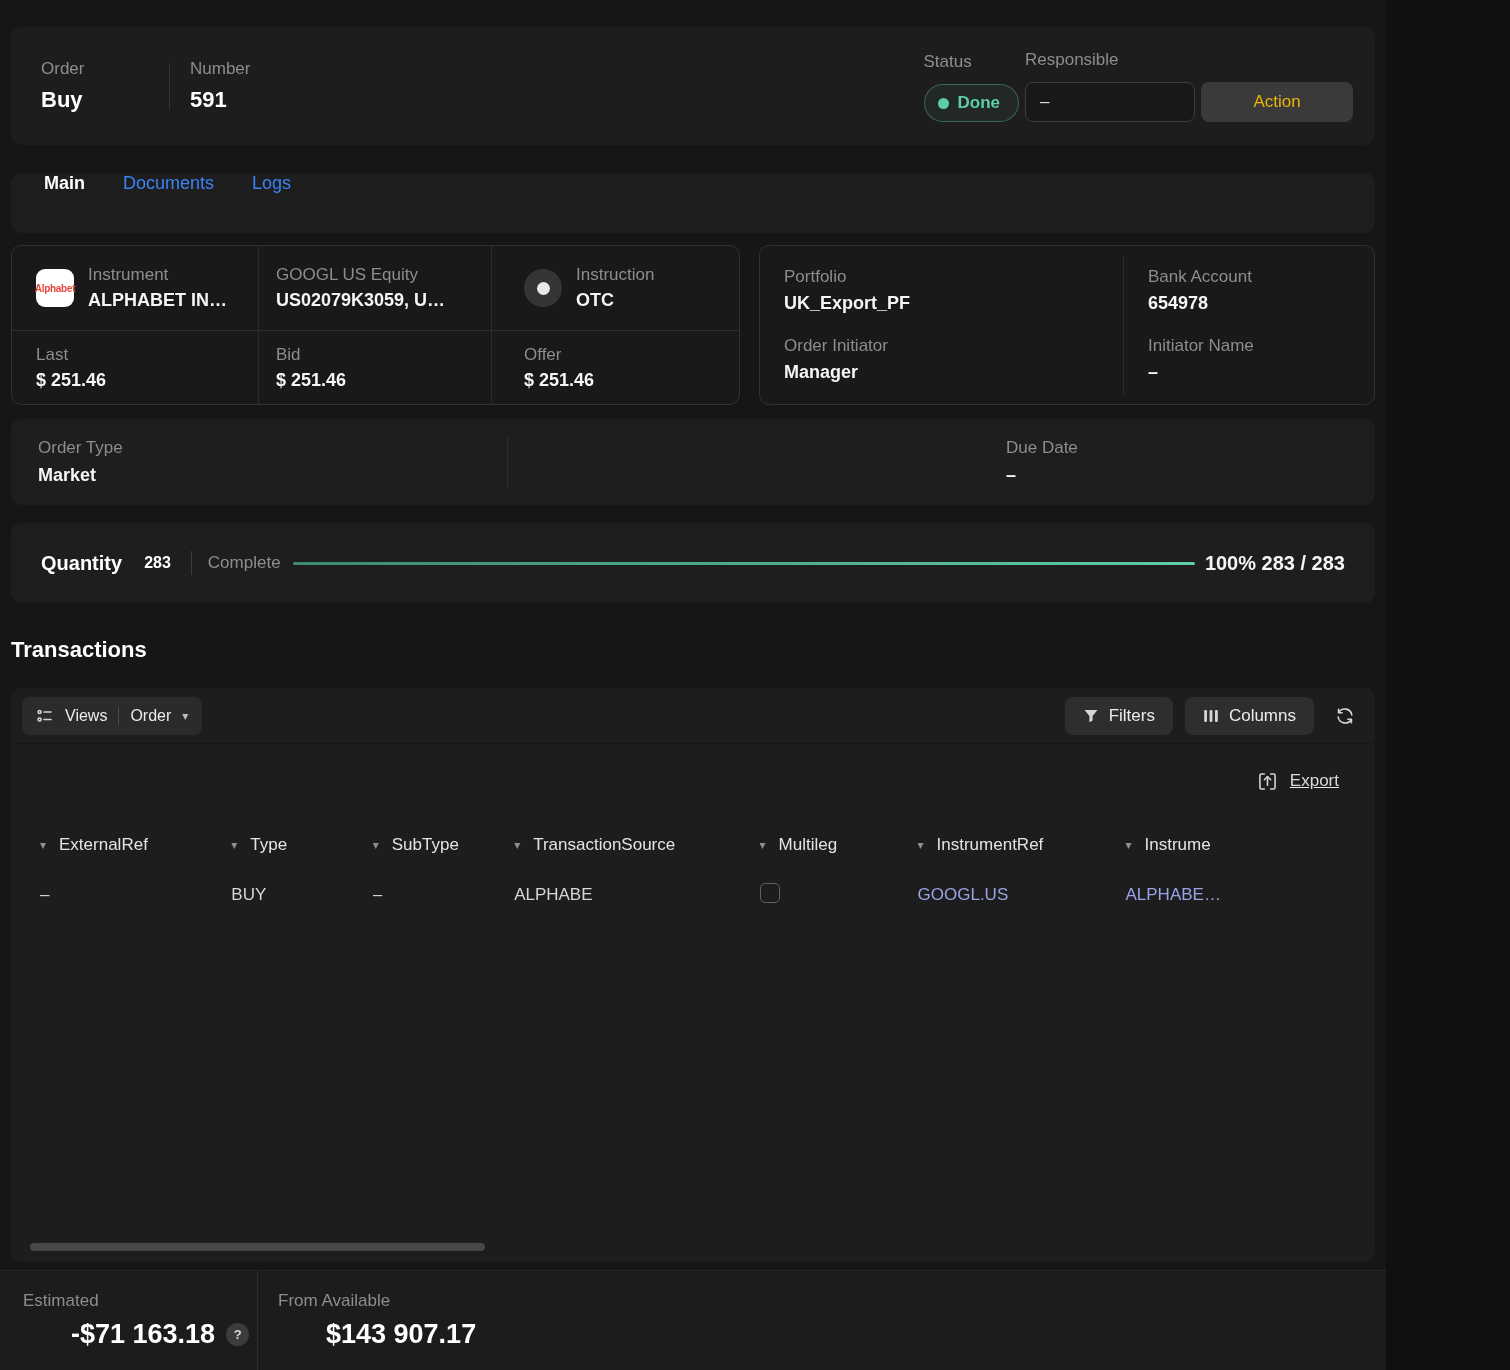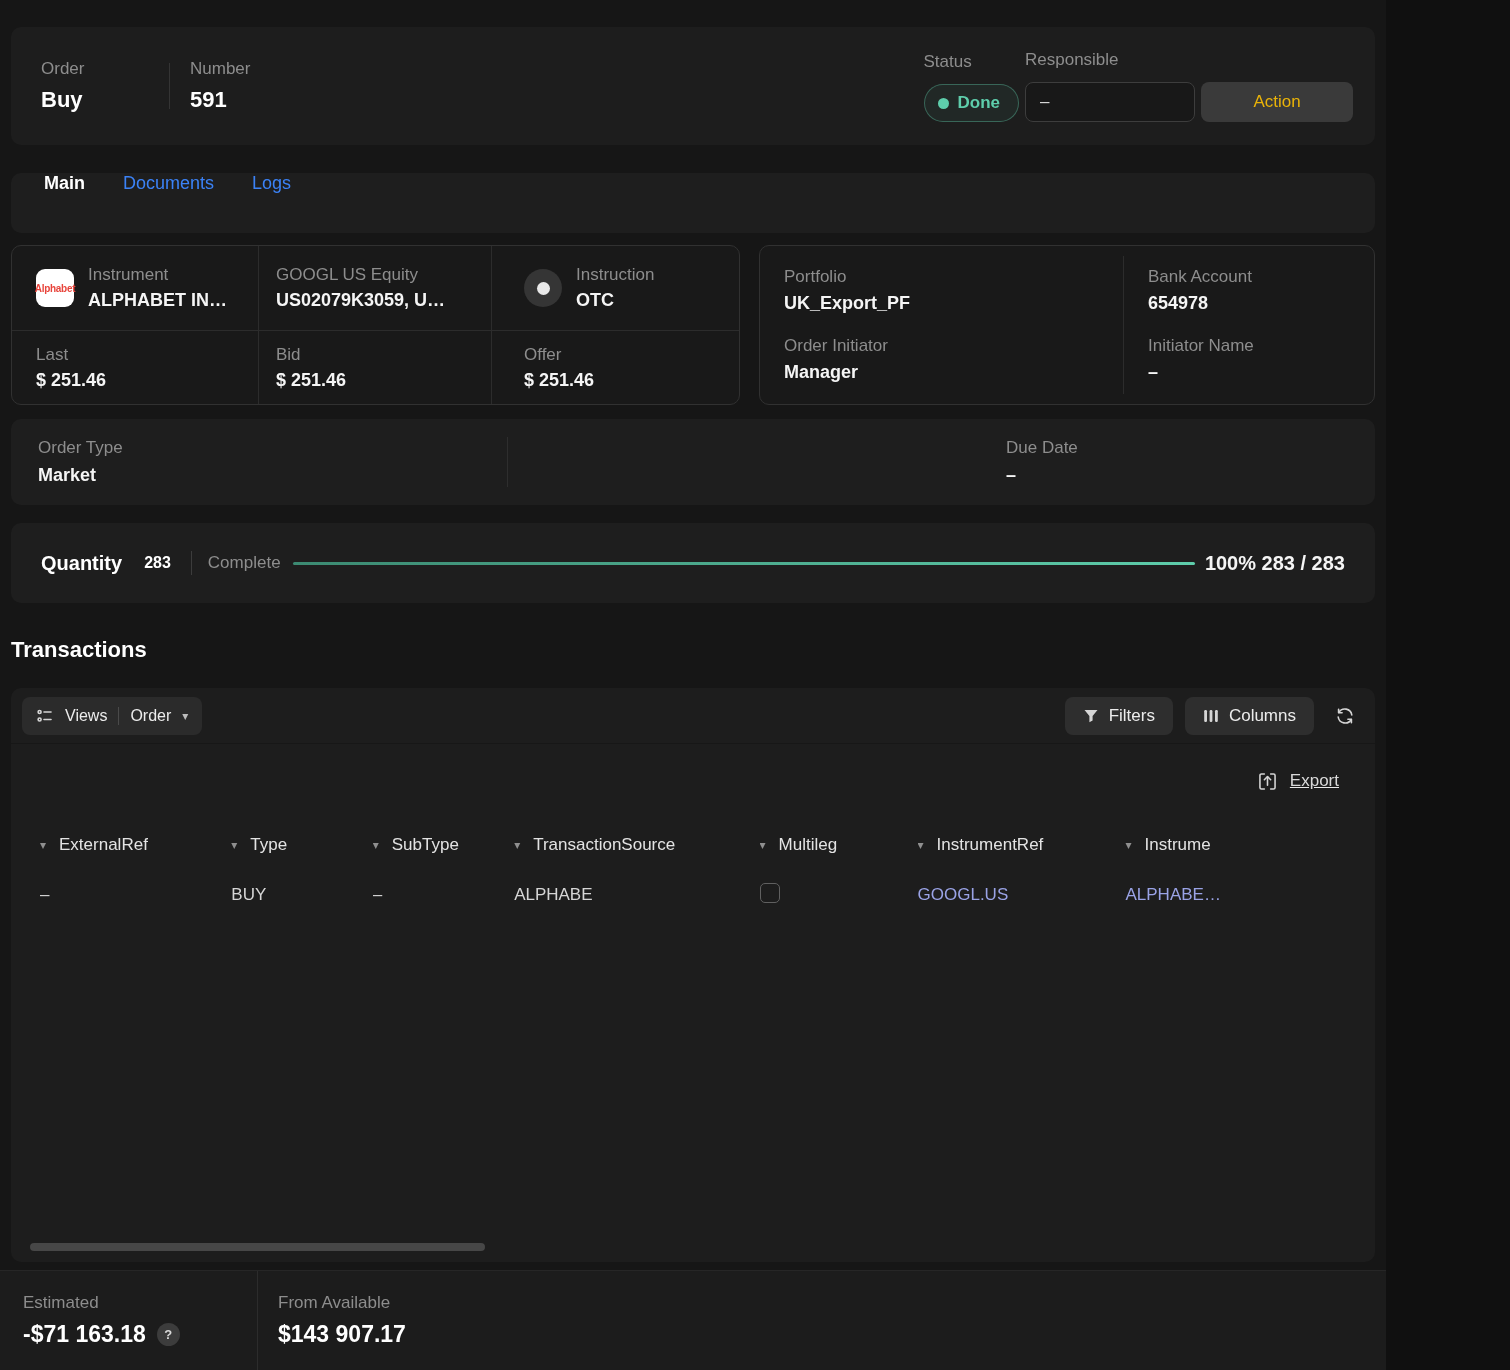--- a/index.html
+++ b/index.html
@@ -148,21 +148,21 @@
 
   
   .footer {
     position:absolute; left:0; right:0; bottom:0; height:100px;
     background:#1c1c1c; border-top:1px solid #262626; display:flex; align-items:stretch;
   }
   .f-sec { display:flex; flex-direction:column; justify-content:center; gap:8px; }
   .f-sec1 { width:258px; padding-left:23px; border-right:1px solid #2c2c2c; }
   .f-sec2 { padding-left:20px; }
   .f-valrow { display:flex; align-items:center; gap:11px; }
-  .f-value { font-size:23px; font-weight:bold; color:#ffffff; }
+  .f-value { font-size:27px; font-weight:bold; color:#ffffff;margin-left:48px; }
   .help-circle {
     width:23px; height:23px; border-radius:50%; background:#3c3c3c; color:#d9d9d9;
     font-size:13px; font-weight:bold; display:flex; align-items:center; justify-content:center; cursor:pointer;
   }
   svg { display:block; }
 </style>
 </head>
 <body>
 
 <div class="page">

